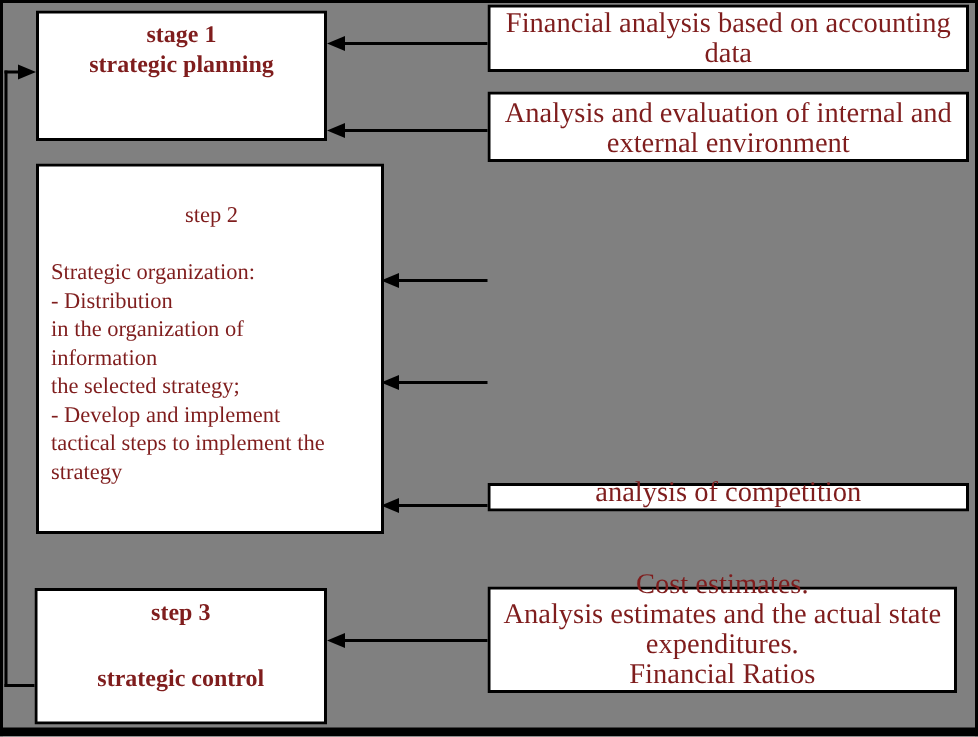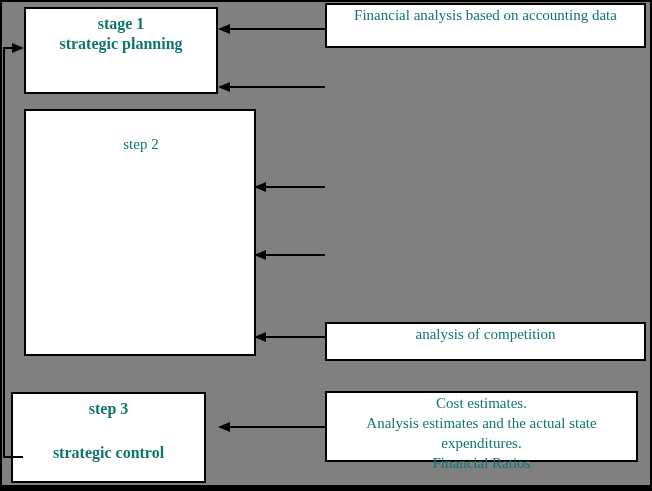--- a/index.html
+++ b/index.html
@@ -2,21 +2,21 @@
 <html><head>
 <meta charset="utf-8">
 <style>
   html,body{margin:0;padding:0;background:#c0c0c0;}
   .canvas{
     position:relative;
     width:652px;height:491px;
     background:#808080;
     overflow:hidden;
     font-family:"Liberation Serif","DejaVu Serif",serif;
-    color:#0f766e;
+    color:#7f1d1d;
   }
   
   .frame{position:absolute;background:#000;}
   .frame-top{left:0;top:0;width:652px;height:2px;}
   .frame-left{left:0;top:0;width:2px;height:491px;}
   .frame-right{left:650px;top:0;width:2px;height:491px;}
   .frame-bottom{left:0;top:485px;width:652px;height:6px;}
 
   
   .box{
@@ -26,39 +26,39 @@
     box-sizing:border-box;
     font-size:15px;
     line-height:19px;
     white-space:pre-line;
   }
   .box-stage1{left:24px;top:7px;width:194px;height:87px;
     font-weight:bold;font-size:16px;line-height:20px;text-align:center;padding-top:5px;}
   .box-step2{left:24px;top:109px;width:232px;height:247px;padding:5px 6px 0 8px;}
   .step2-title{text-align:center;white-space:pre-line;}
   .step2-body{text-align:left;white-space:pre-line;}
-  .box-step3{left:11px;top:392px;width:195px;height:91px;
+  .box-step3{left:23px;top:392px;width:195px;height:91px;
     font-weight:bold;font-size:16px;line-height:22px;text-align:center;padding-top:4px;}
 
   .rbox{
     position:absolute;
     left:325px;width:321px;
     background:#fff;
     border:2px solid #000;
     box-sizing:border-box;
-    font-size:15px;line-height:20px;
+    font-size:19px;line-height:20px;
     text-align:center;
     white-space:pre-line;
-    display:flex;align-items:flex-start;justify-content:center;
+    display:flex;align-items:flex-end;justify-content:center;
   }
   .rbox-1{top:3px;height:45px;}
   .rbox-2{top:61px;height:47px;}
   .rbox-3{top:157px;height:47px;}
   .rbox-4{top:238px;height:37px;}
-  .rbox-5{top:322px;height:39px;}
+  .rbox-5{top:322px;height:19px;}
   .rbox-6{top:391px;height:71px;width:313px;}
 
   
   .hline{position:absolute;height:2px;background:#000;}
   .vline{position:absolute;width:2px;background:#000;}
   .head-left{
     position:absolute;width:0;height:0;
     border-top:5px solid transparent;
     border-bottom:5px solid transparent;
     border-right:12px solid #000;
@@ -78,28 +78,40 @@
   <div class="frame frame-top"></div>
   <div class="frame frame-left"></div>
   <div class="frame frame-right"></div>
   <div class="frame frame-bottom"></div>
 
   <div class="box box-stage1">stage 1
 strategic planning</div>
 
   <div class="box box-step2">
     <div class="step2-title">step 2</div>
+    <div class="step2-body">Strategic organization:
+- Distribution
+in the organization of
+information
+the selected strategy;
+- Develop and implement
+tactical steps to implement the
+strategy</div>
   </div>
 
   <div class="box box-step3">step 3
 
 strategic control</div>
 
   <div class="rbox rbox-1">
     <span>Financial analysis based on accounting data</span>
+  </div>
+  <div class="rbox rbox-2">
+    <span>Analysis and evaluation of internal and
+external environment</span>
   </div>
   <div class="rbox rbox-5">
     <span>analysis of competition</span>
   </div>
   <div class="rbox rbox-6">
     <span>Cost estimates.
 Analysis estimates and the actual state
 expenditures.
 Financial Ratios</span>
   </div>

